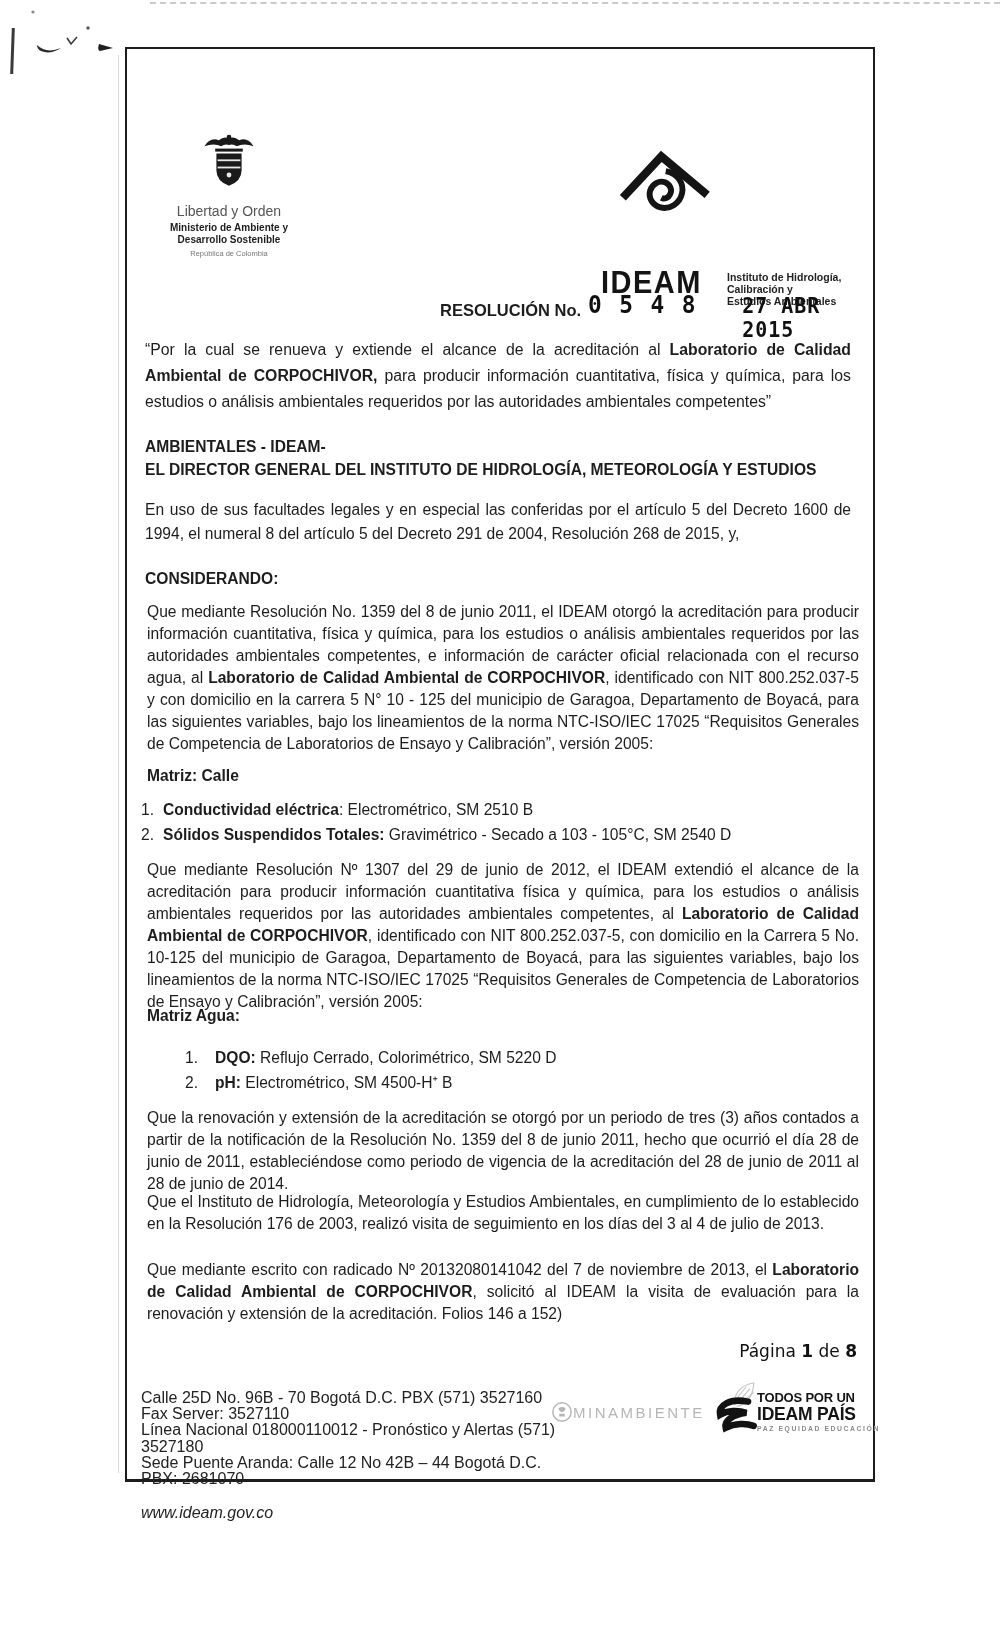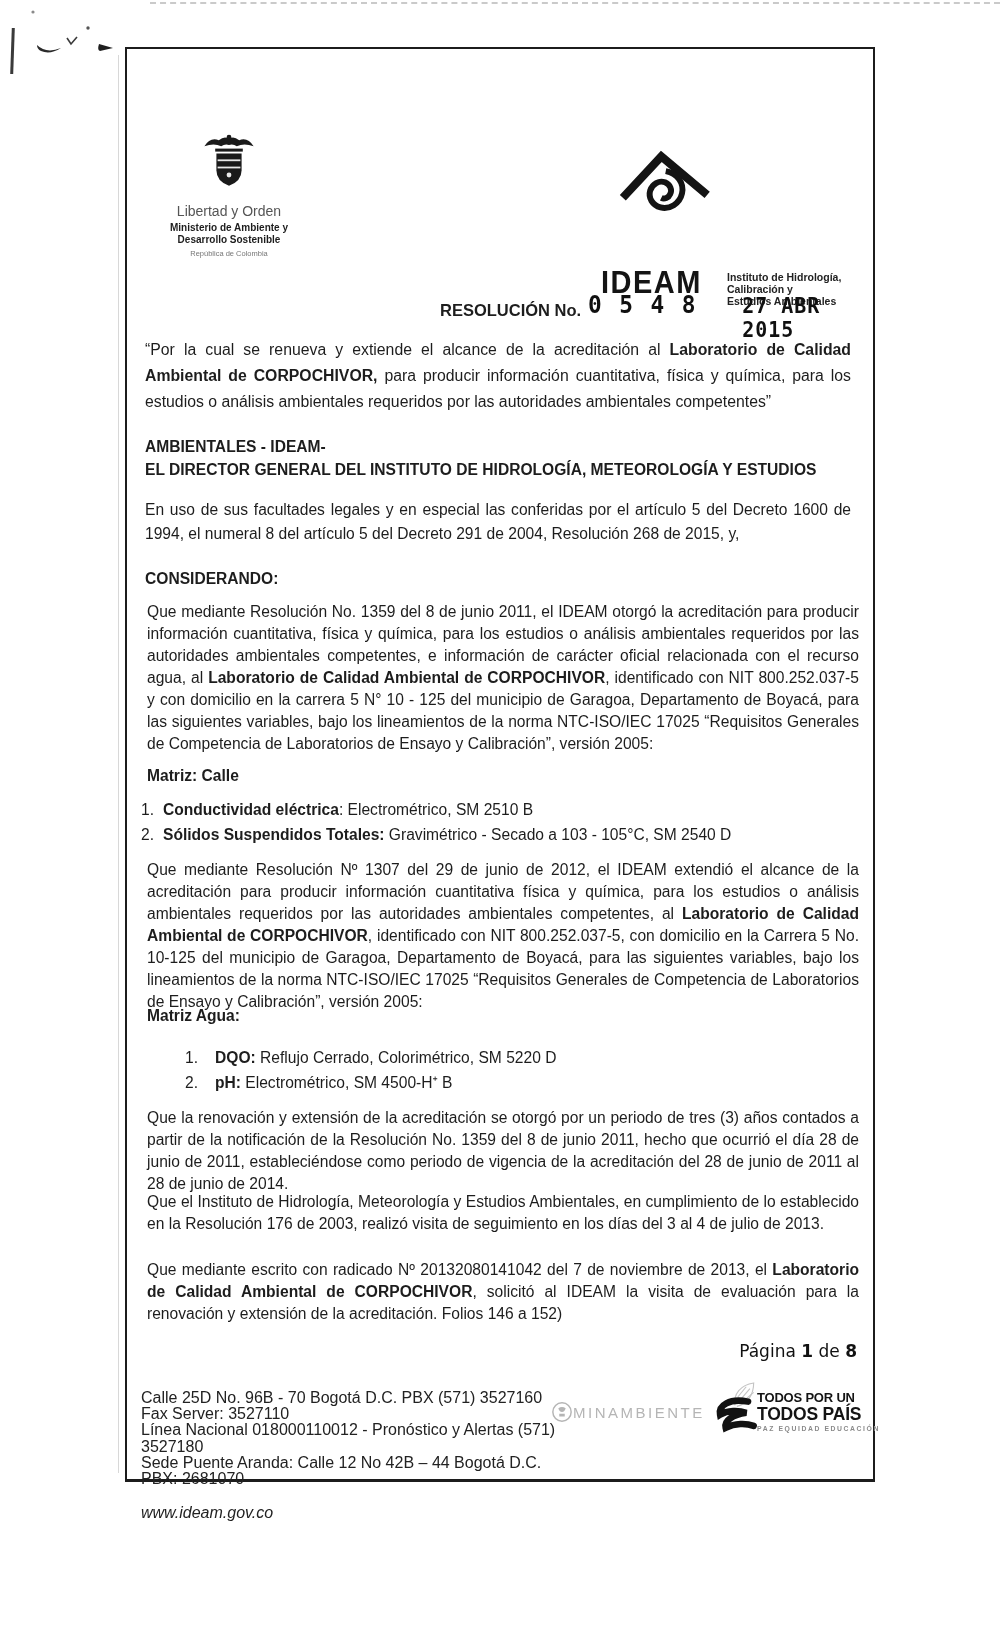--- a/index.html
+++ b/index.html
@@ -191,18 +191,18 @@
   <div class="npais">
     <svg width="56" height="60" viewBox="0 0 60 64">
       <g stroke="#c4c4c4" fill="none" stroke-width="1.2">
         <path d="M30,26 C28,14 36,4 50,2 C50,14 44,24 32,27"></path>
         <path d="M34,22 L46,8 M33,17 L42,6 M36,24 L50,12"></path>
       </g>
       <path d="M44,22 C24,18 12,26 14,36 C22,31 34,31 42,34 C28,36 18,42 20,50 C30,45 42,45 50,48" fill="none" stroke="#121212" stroke-width="7" stroke-linecap="round"></path>
     </svg>
     <div class="np-text">
       <div class="np-l1">TODOS POR UN</div>
-      <div class="np-l2">TODOS PAÍS</div>
+      <div class="np-l2">IDEAM PAÍS</div>
       <div class="np-tag">PAZ  EQUIDAD  EDUCACIÓN</div>
     </div>
   </div>
 
 </div>
 
 </body></html>

